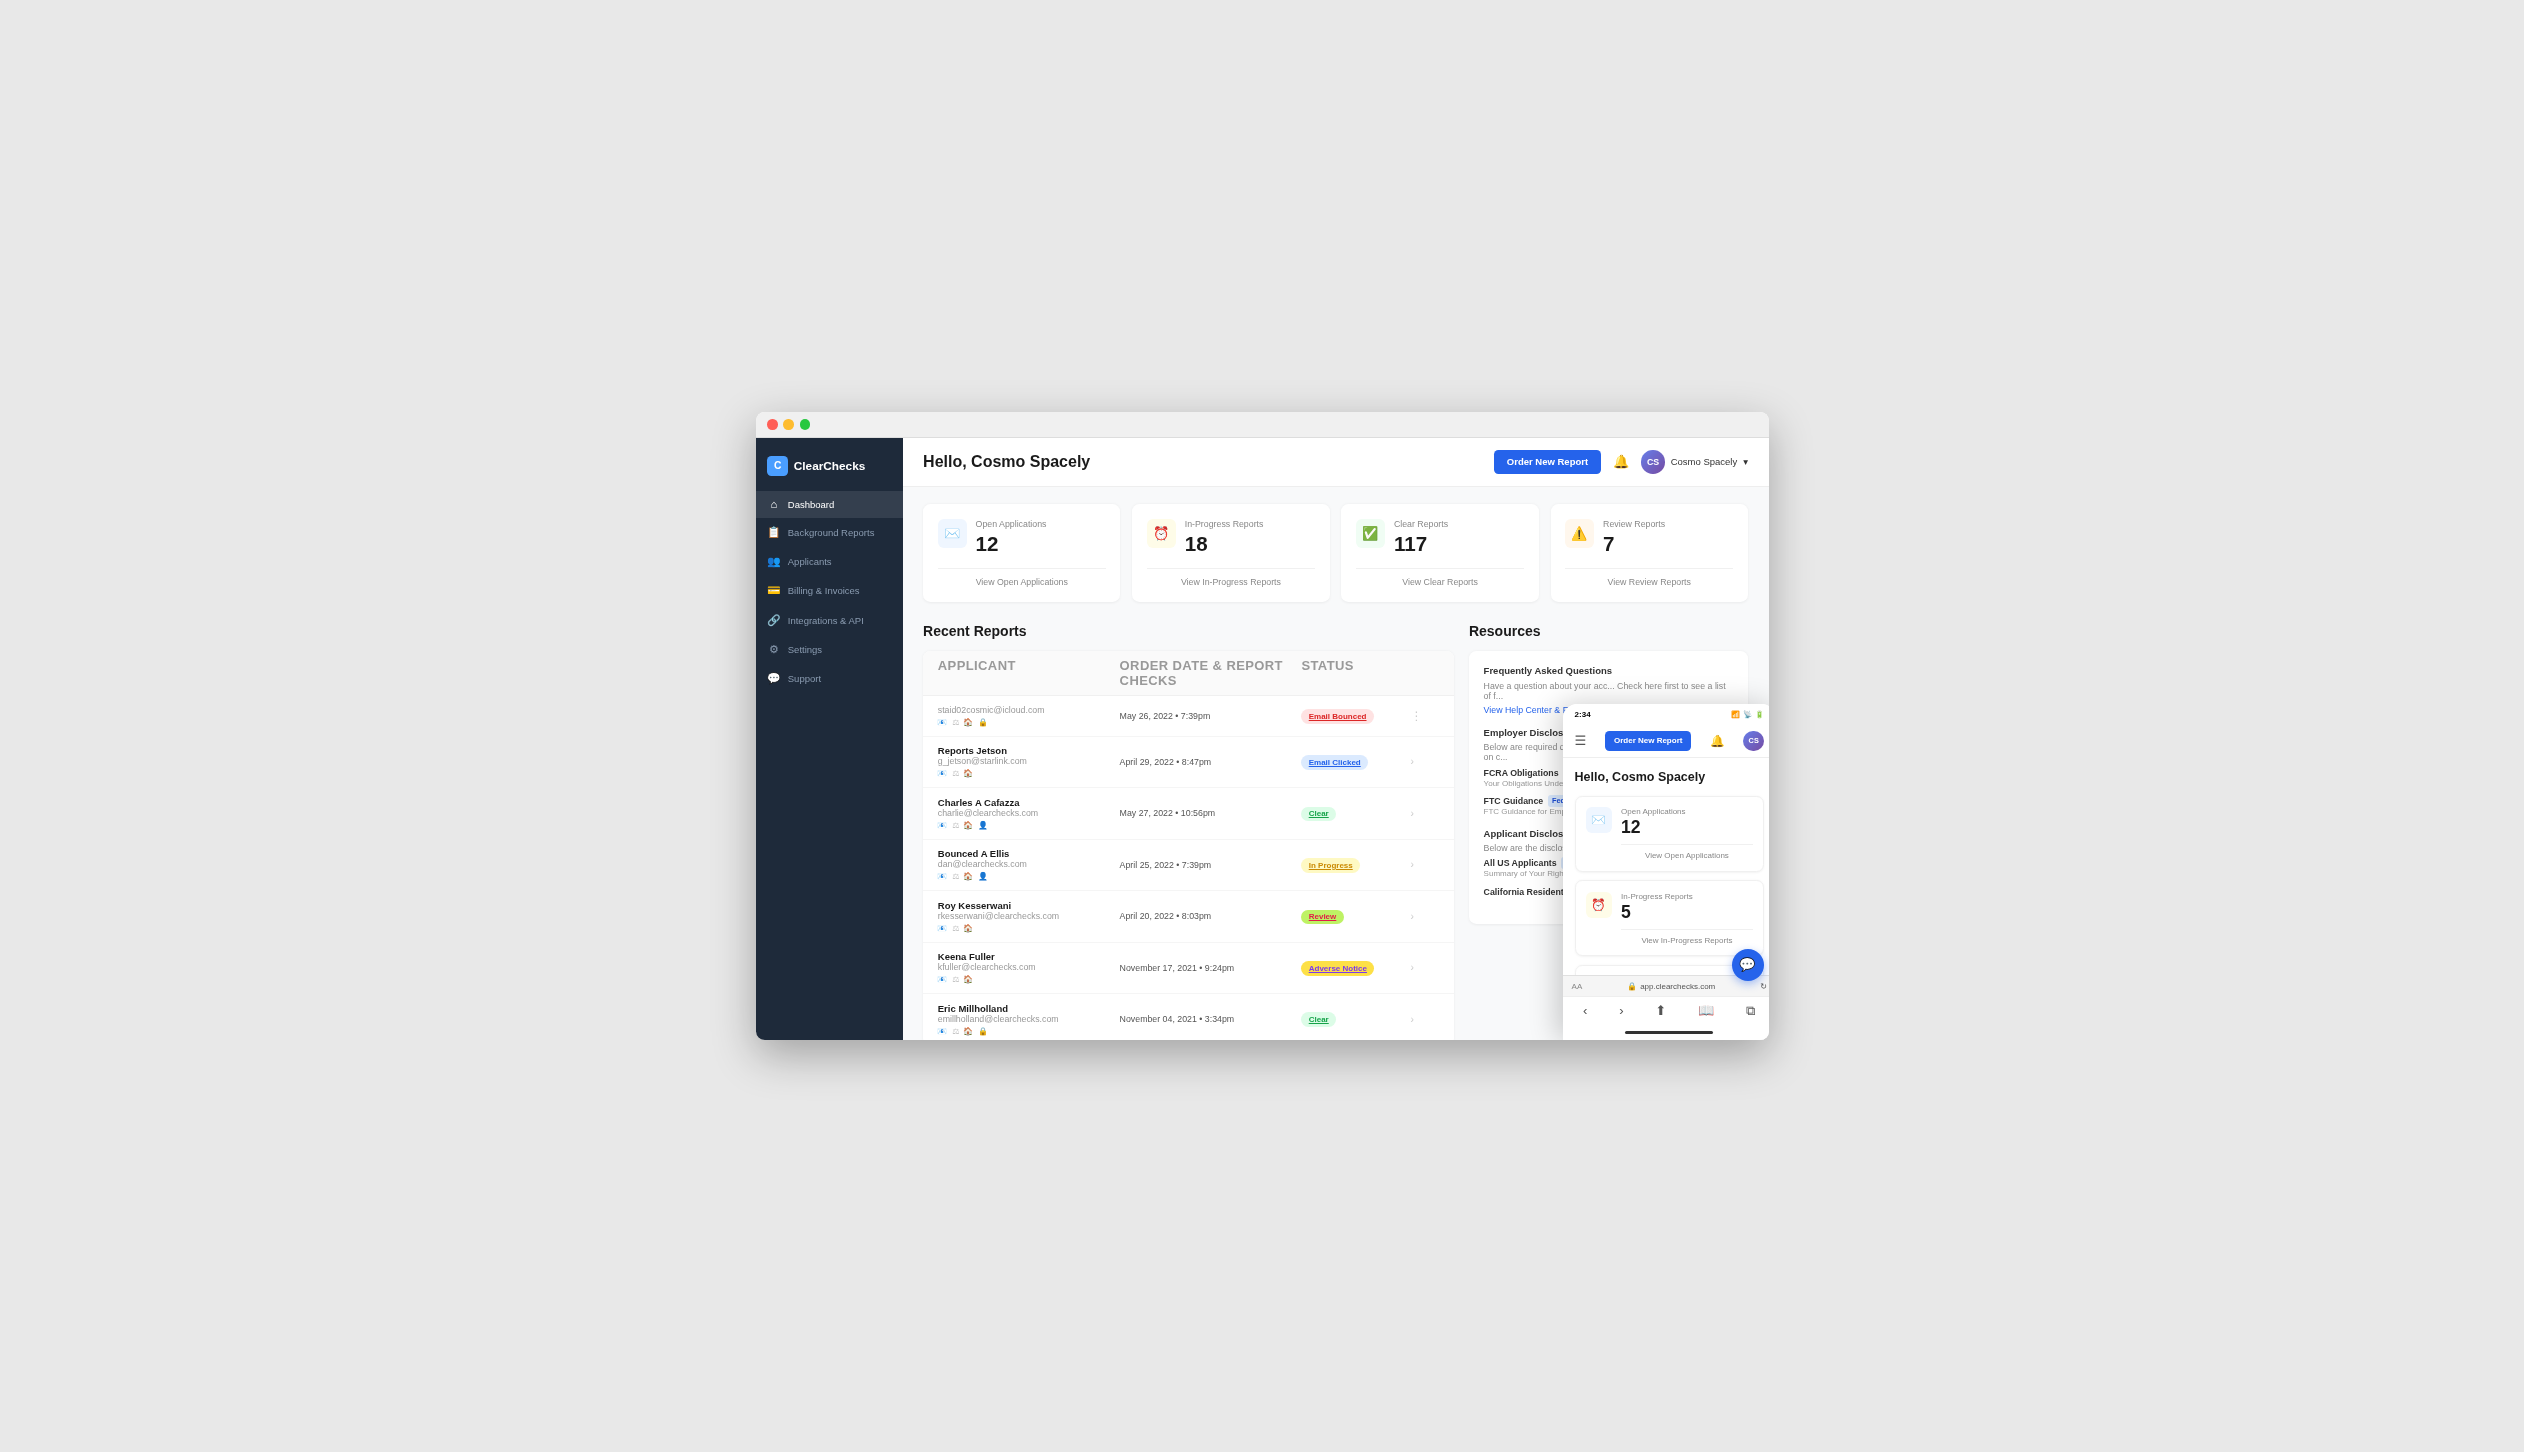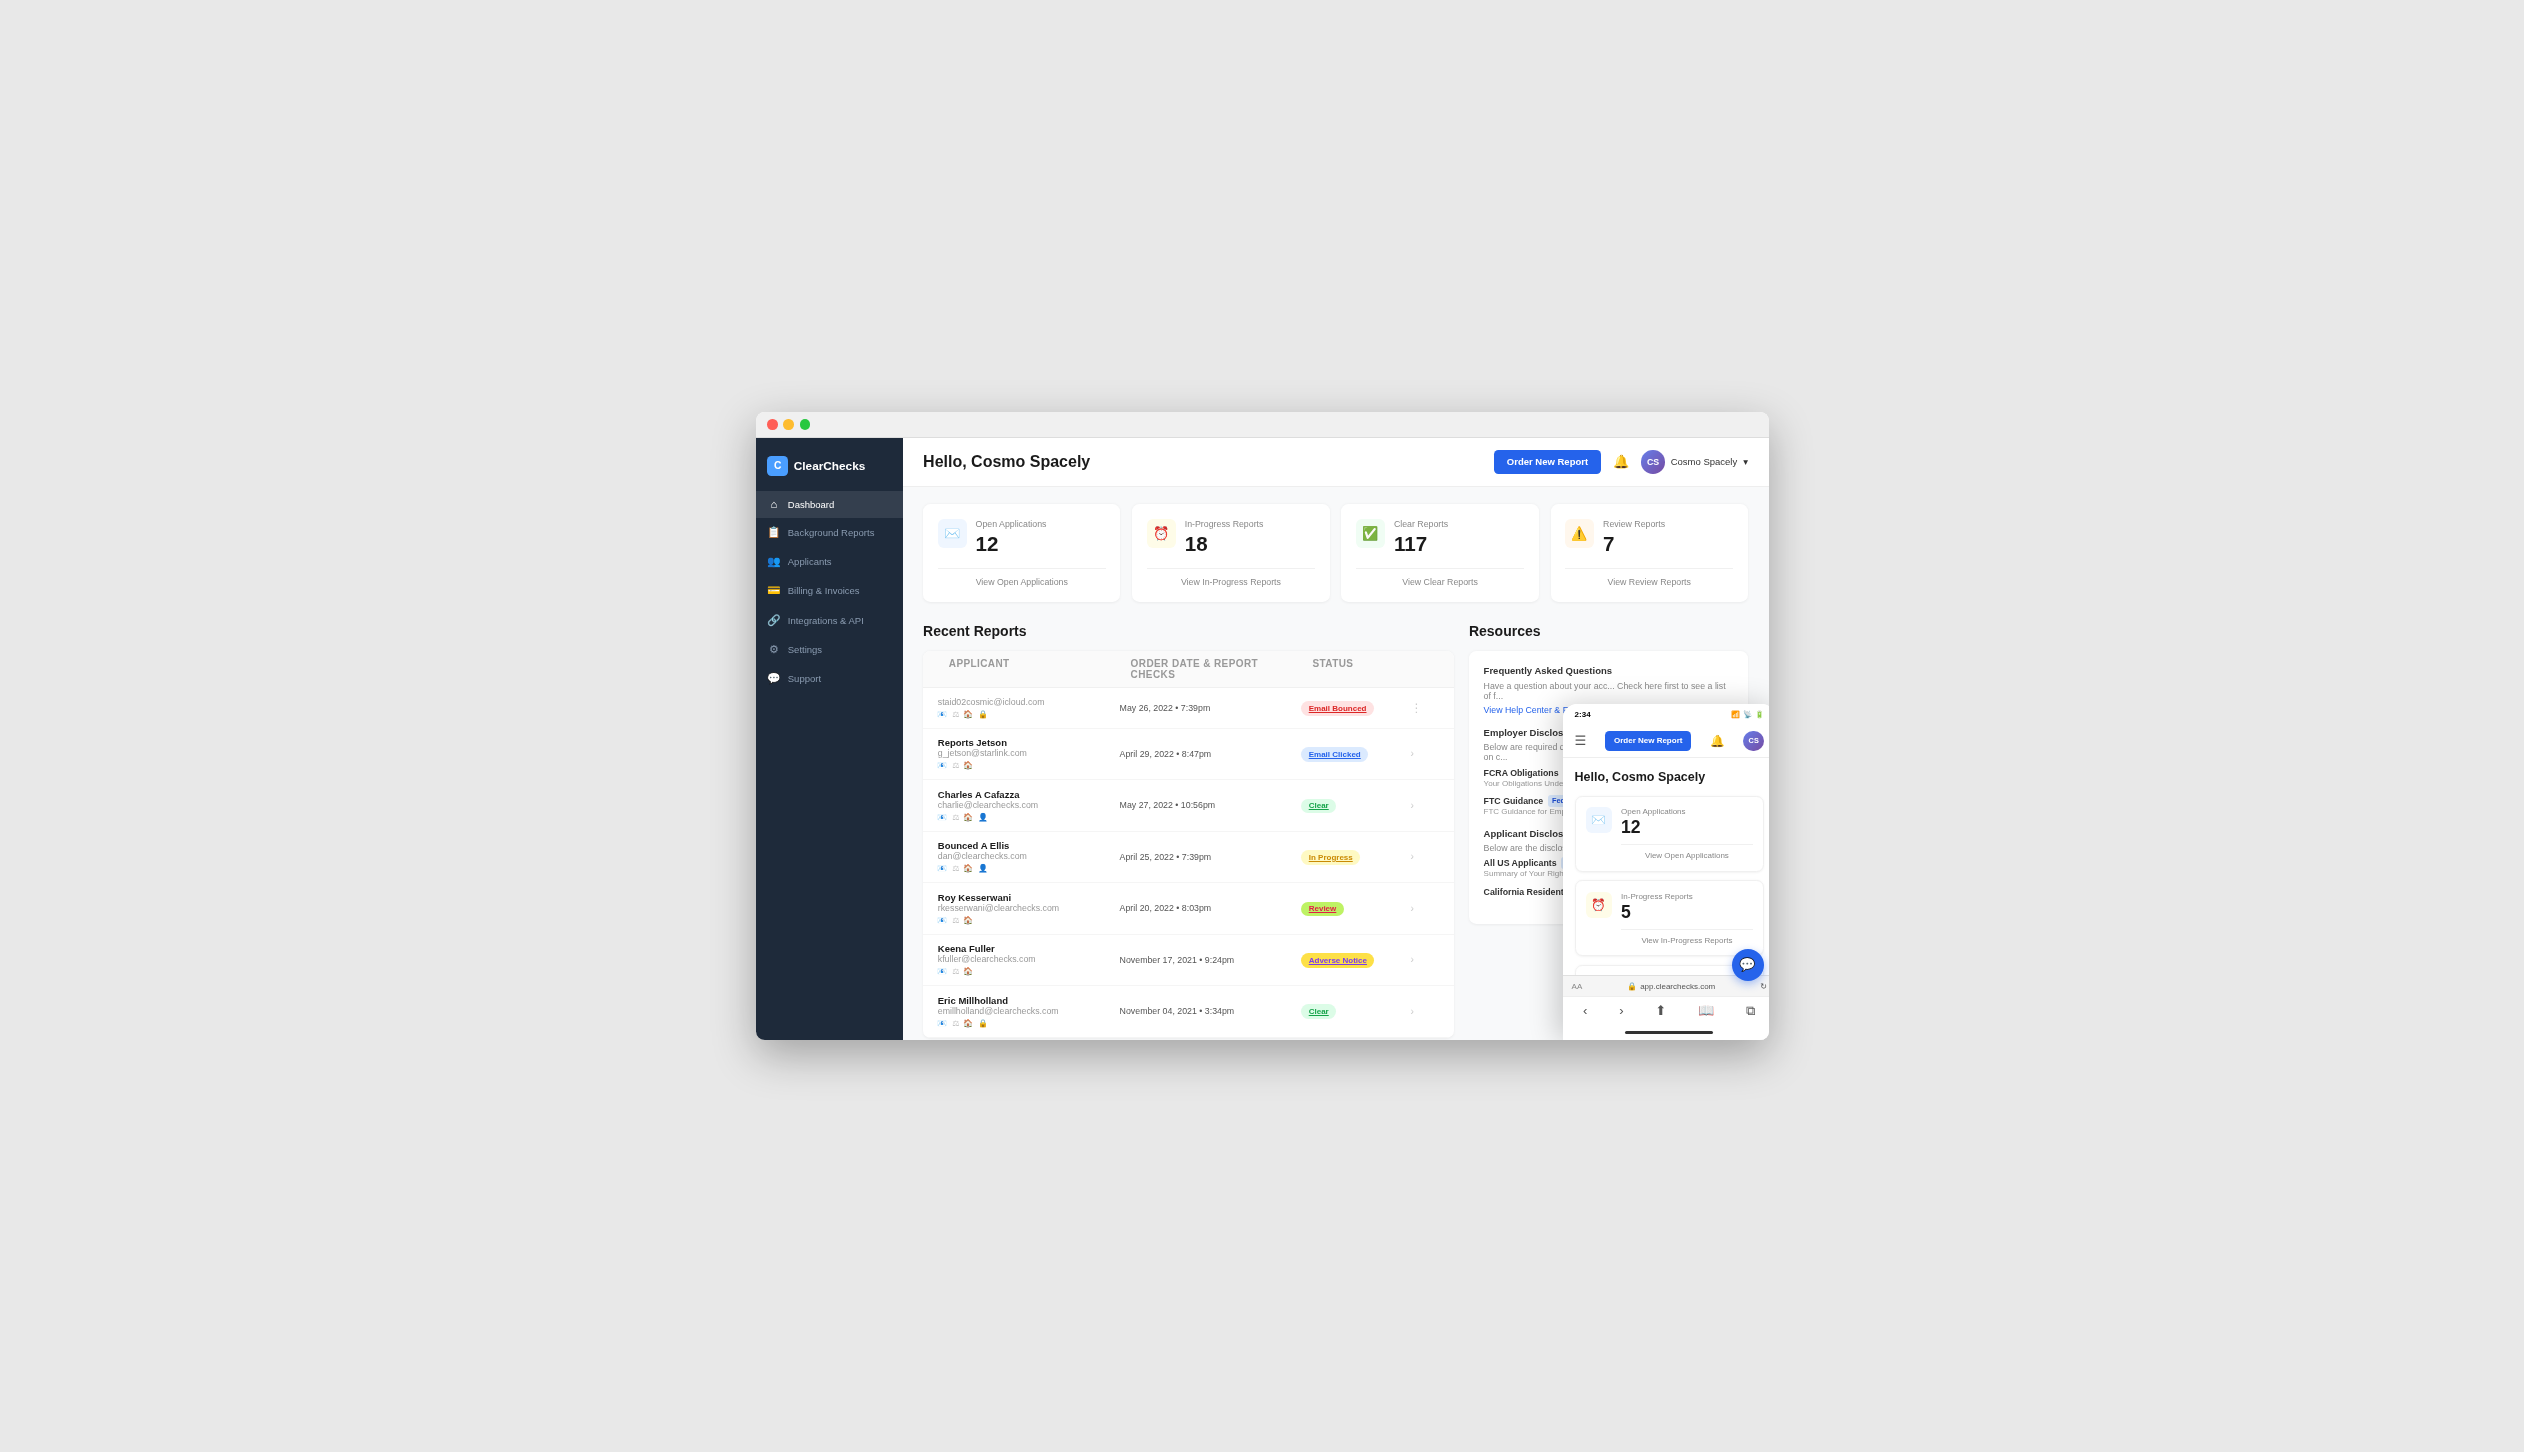--- a/index.html
+++ b/index.html
@@ -192,21 +192,21 @@
     }
 
     .table-header {
       display: grid;
       grid-template-columns: 2fr 2fr 1.2fr 29px;
       padding: 7.3px 14.7px;
       border-bottom: 0.7px solid #f0f0f0;
       background: #fafafa;
     }
 
-    .table-header-cell { font-size: 10px; color: #999; font-weight: 600; text-transform: uppercase; letter-spacing: 0.4px; margin-left: 11px; }
+    .table-header-cell { font-size: 13px; color: #999; font-weight: 600; text-transform: uppercase; letter-spacing: 0.4px; }
 
     .table-row {
       display: grid;
       grid-template-columns: 2fr 2fr 1.2fr 29px;
       padding: 8.8px 14.7px;
       border-bottom: 0.7px solid #f5f5f5;
       align-items: center;
       cursor: pointer;
     }
 

